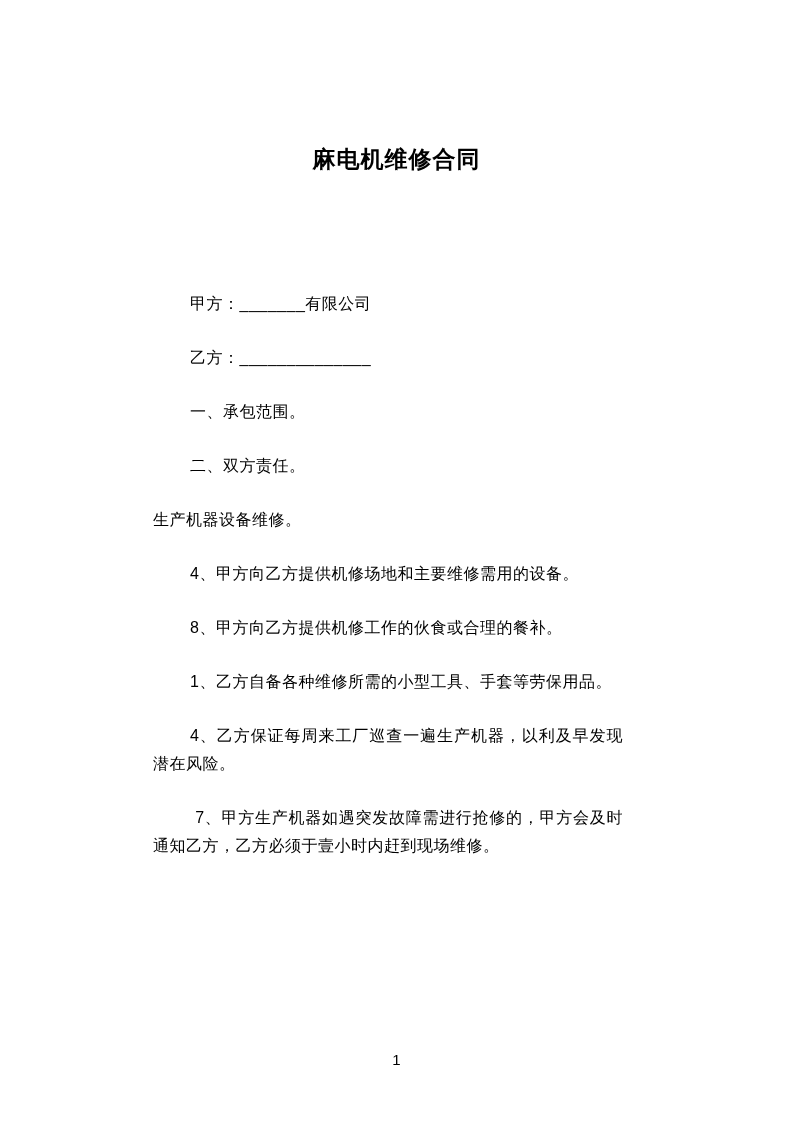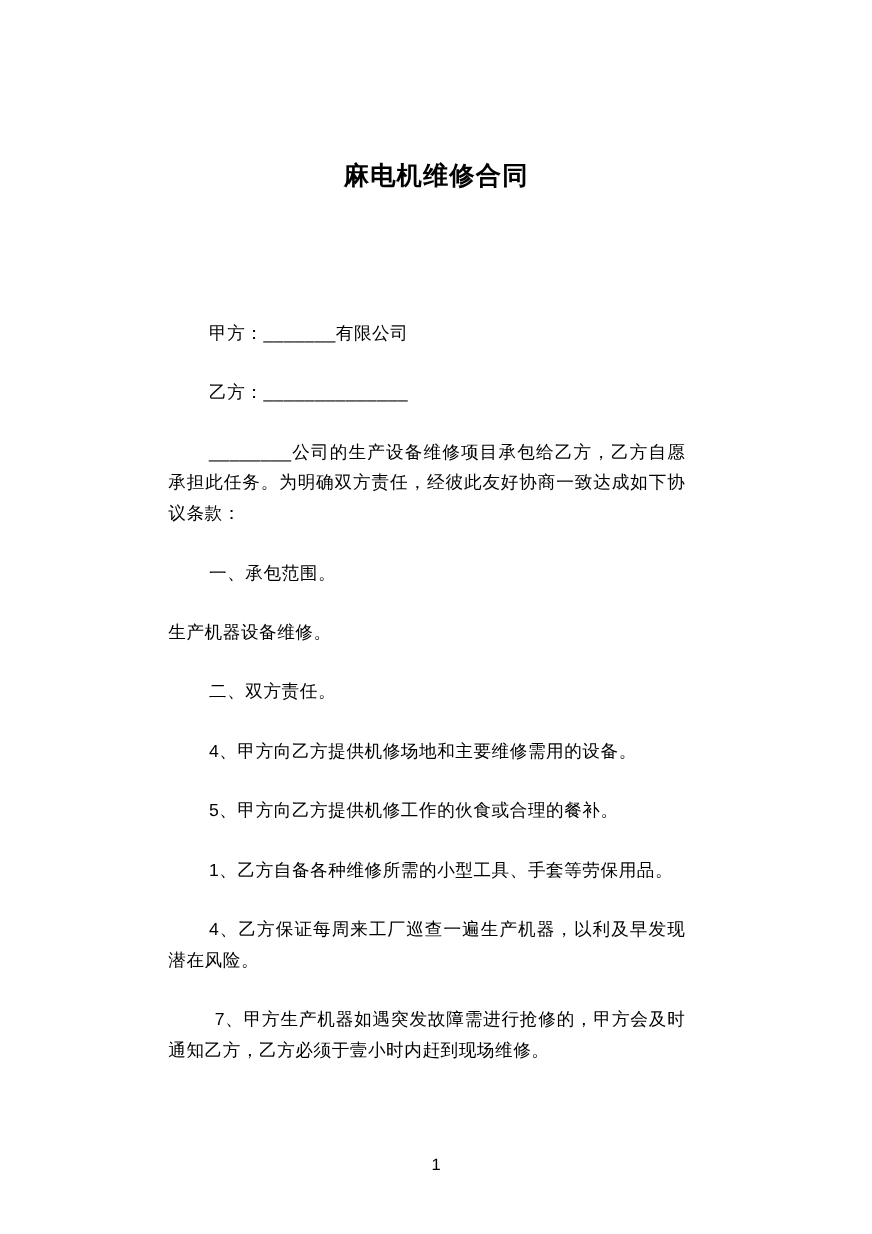--- a/index.html
+++ b/index.html
@@ -58,31 +58,30 @@
 <div class="page">
 
   <h1 class="doc-title">麻电机维修合同</h1>
 
   <div class="doc-body">
 
     <p class="doc-par">甲方：_______有限公司</p>
 
     <p class="doc-par">乙方：______________</p>
 
-    <p class="doc-par">________公司的生产设备维修项目承包给乙方，乙方自愿承担此任务。为明确双方责任，经彼此友好协商一致达成如下协议条款：</p>
 
     <p class="doc-par">一、承包范围。</p>
 
+    <p class="doc-par">二、双方责任。</p>
+
     <p class="doc-par no-indent">生产机器设备维修。</p>
-
-    <p class="doc-par">二、双方责任。</p>
 
     <p class="doc-par">4、甲方向乙方提供机修场地和主要维修需用的设备。</p>
 
-    <p class="doc-par">5、甲方向乙方提供机修工作的伙食或合理的餐补。</p>
+    <p class="doc-par">8、甲方向乙方提供机修工作的伙食或合理的餐补。</p>
 
     <p class="doc-par">1、乙方自备各种维修所需的小型工具、手套等劳保用品。</p>
 
     <p class="doc-par">4、乙方保证每周来工厂巡查一遍生产机器，以利及早发现潜在风险。</p>
 
 
     <p class="doc-par"> 7、甲方生产机器如遇突发故障需进行抢修的，甲方会及时通知乙方，乙方必须于壹小时内赶到现场维修。</p>
 
   </div>
 

